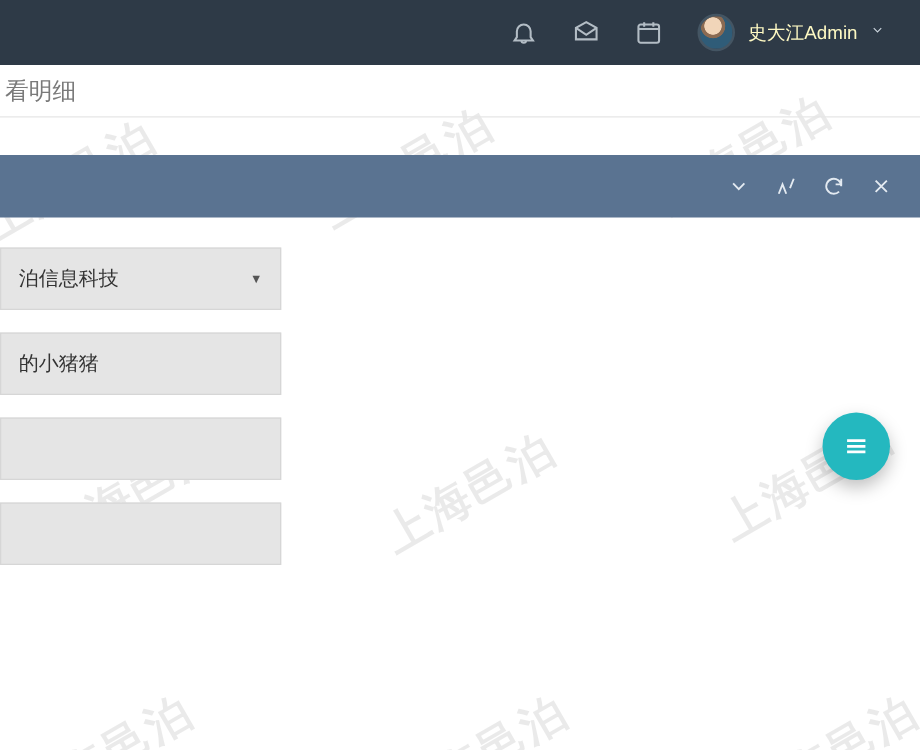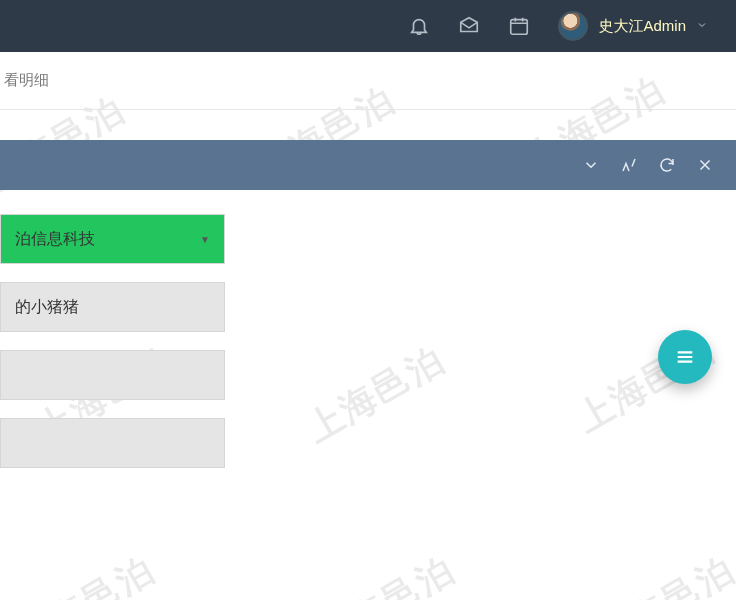--- a/index.html
+++ b/index.html
@@ -12,32 +12,32 @@
 
 .topbar { position:relative; background:#2e3a47; height:52px; display:flex; align-items:center; justify-content:flex-end; gap:28px; padding:0 28px 0 0; z-index:2; }
 .topbar .icon { width:22px; height:22px; display:flex; align-items:center; justify-content:center; opacity:.85; }
 .topbar svg { stroke:#cbd4dc; fill:none; stroke-width:1.8; }
 .user { display:flex; align-items:center; gap:10px; cursor:pointer; }
 .user .avatar { width:30px; height:30px; border-radius:50%; background:radial-gradient(circle at 40% 30%,#f1d5b9 0 28%,#8a6a52 30% 40%,#2f5c78 42% 100%); border:2px solid #445563; }
 .user .name { color:#fef9c3; font-size:15px; }
 .user .caret svg{ stroke:#cbd4dc; }
 
 
-.breadcrumb { position:relative; height:58px; border-bottom:1px solid #e6e6e6; display:flex; align-items:center; padding-left:4px; color:#7a7a7a; font-size:15px; z-index:2; }
+.breadcrumb { position:relative; height:42px; border-bottom:1px solid #e6e6e6; display:flex; align-items:center; padding-left:4px; color:#7a7a7a; font-size:19px; z-index:2; }
 
 
 .panel-header { position:relative; background:#5a7391; height:50px; margin-top:30px; display:flex; align-items:center; justify-content:flex-end; gap:20px; padding-right:22px; z-index:2; }
 .panel-header .picon { width:18px; height:18px; display:flex; align-items:center; justify-content:center; }
 .panel-header svg { stroke:#e3eaf1; fill:none; stroke-width:2; }
 
 
 .form { position:relative; padding:24px 0 0 0; z-index:2; }
 .row { margin-bottom:18px; }
 .field { width:225px; height:50px; border:1px solid #d6d6d6; background:#e5e5e5; color:#333; font-size:16px; padding:0 14px; display:flex; align-items:center; justify-content:space-between; }
-.select { background:#22c55e;text-align:center; }
+.select { background:#e5e5e5;text-align:center; }
 .select .tri { font-size:10px; color:#555; }
 
 
 .fab { position:absolute; right:24px; top:330px; width:54px; height:54px; border-radius:50%; background:#24b8bf; display:flex; align-items:center; justify-content:center; box-shadow:0 6px 14px rgba(0,0,0,.25); z-index:3; cursor:pointer; }
 .fab svg { stroke:#fff; fill:none; stroke-width:2.4; }
 </style>
 </head>
 <body>
 
 <div class="wm">

